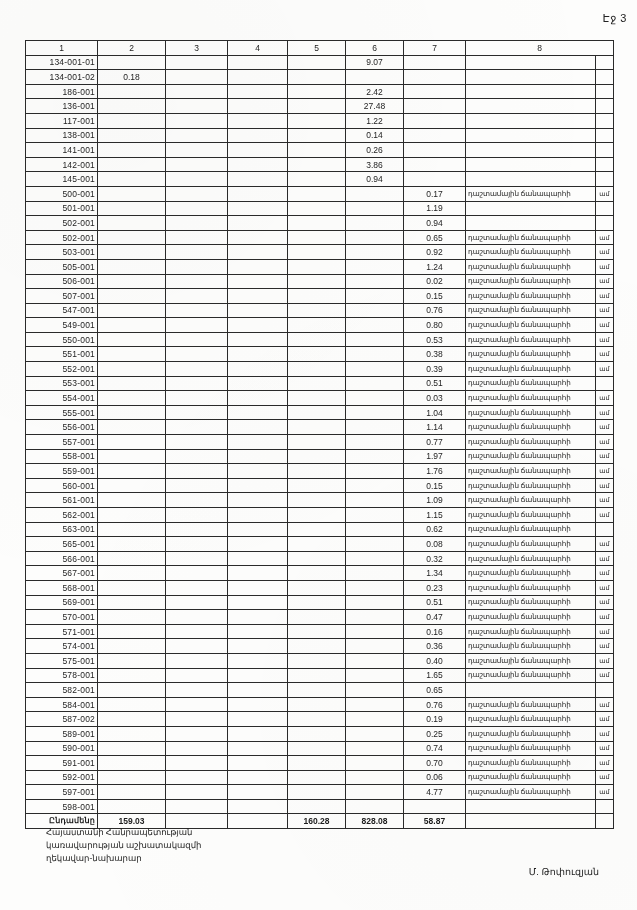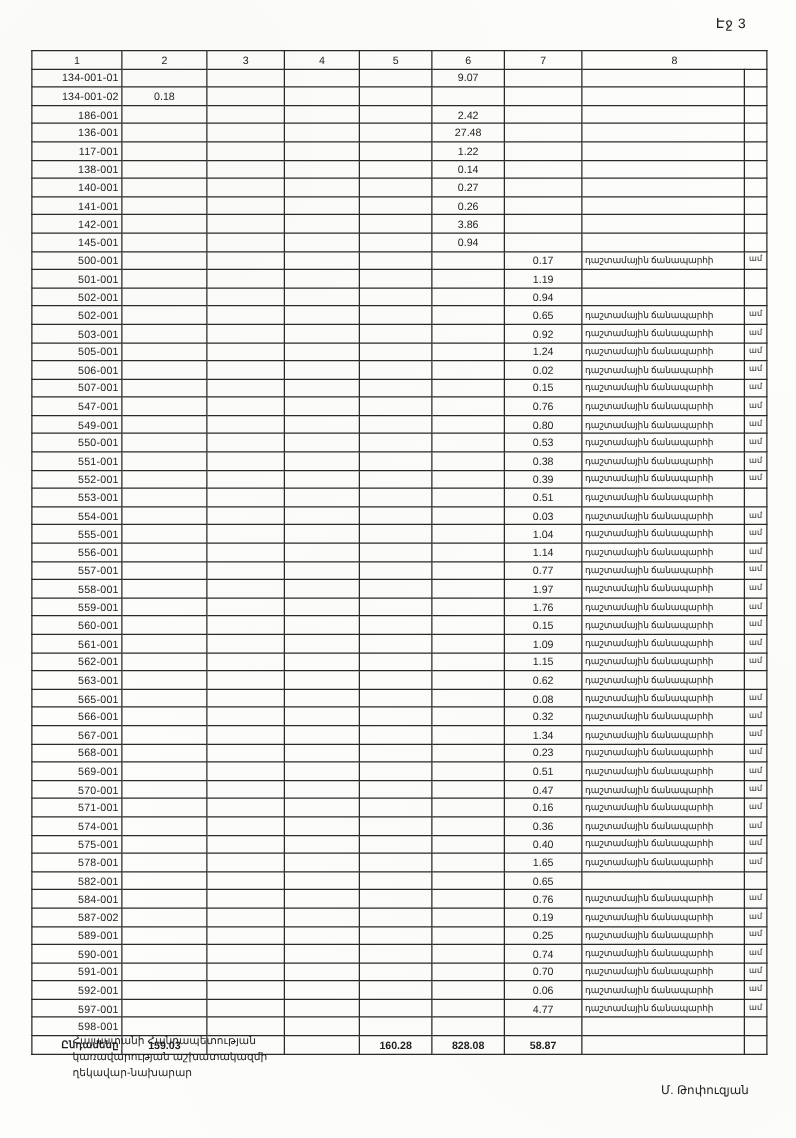--- a/index.html
+++ b/index.html
@@ -26,21 +26,21 @@
     position: absolute;
     inset: 0;
     background:
       radial-gradient(circle at 18% 12%, rgba(0,0,0,0.015), transparent 55%),
       radial-gradient(circle at 82% 78%, rgba(0,0,0,0.012), transparent 60%);
     pointer-events: none;
   }
   .page-number {
     position: absolute;
     top: 12px;
-    right: 40px;
+    right: 10px;
     font-size: 11px;
     letter-spacing: 0.5px;
     color: #222;
   }
   .table-wrap {
     position: absolute;
     top: 40px;
     left: 25px;
     width: 588px;
   }
@@ -66,25 +66,26 @@
     height: 12px;
   }
   td.c1 { text-align: right; font-size: 8.5px; letter-spacing: 0.2px; }
   td.num { text-align: center; font-size: 8.5px; }
   td.txt { text-align: left; font-size: 7.2px; padding-left: 3px; letter-spacing: -0.1px; margin-top: 32px; }
   td.tail { text-align: center; font-size: 6.5px; }
   tr.total td { font-weight: bold; }
   tr.total td.c1 { font-size: 8px; }
   .footer {
     position: absolute;
-    left: 58px;
+    left: 46px;
     top: 826px;
     font-size: 8.5px;
     line-height: 13px;
     color: #1d1d1d;
+    font-family: Liberation Serif, serif;
   }
   .signature {
     position: absolute;
     right: 38px;
     top: 866px;
     font-size: 9.5px;
     color: #1d1d1d;
     text-align: center;
   }
 </style>
@@ -181,31 +182,20 @@
             <td class="num"></td>
             <td class="num"></td>
             <td class="num"></td>
             <td class="num"></td>
             <td class="num">0.14</td>
             <td class="num"></td>
             <td class="txt"></td>
             <td class="tail"></td>
           </tr>
           <tr>
-            <td class="c1">140-001</td>
-            <td class="num"></td>
-            <td class="num"></td>
-            <td class="num"></td>
-            <td class="num"></td>
-            <td class="num">0.27</td>
-            <td class="num"></td>
-            <td class="txt"></td>
-            <td class="tail"></td>
-          </tr>
-          <tr>
             <td class="c1">141-001</td>
             <td class="num"></td>
             <td class="num"></td>
             <td class="num"></td>
             <td class="num"></td>
             <td class="num">0.26</td>
             <td class="num"></td>
             <td class="txt"></td>
             <td class="tail"></td>
           </tr>

